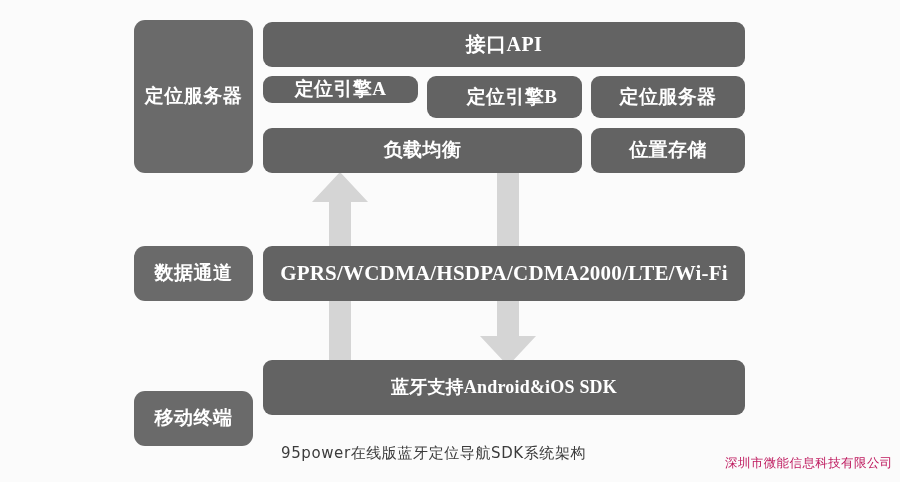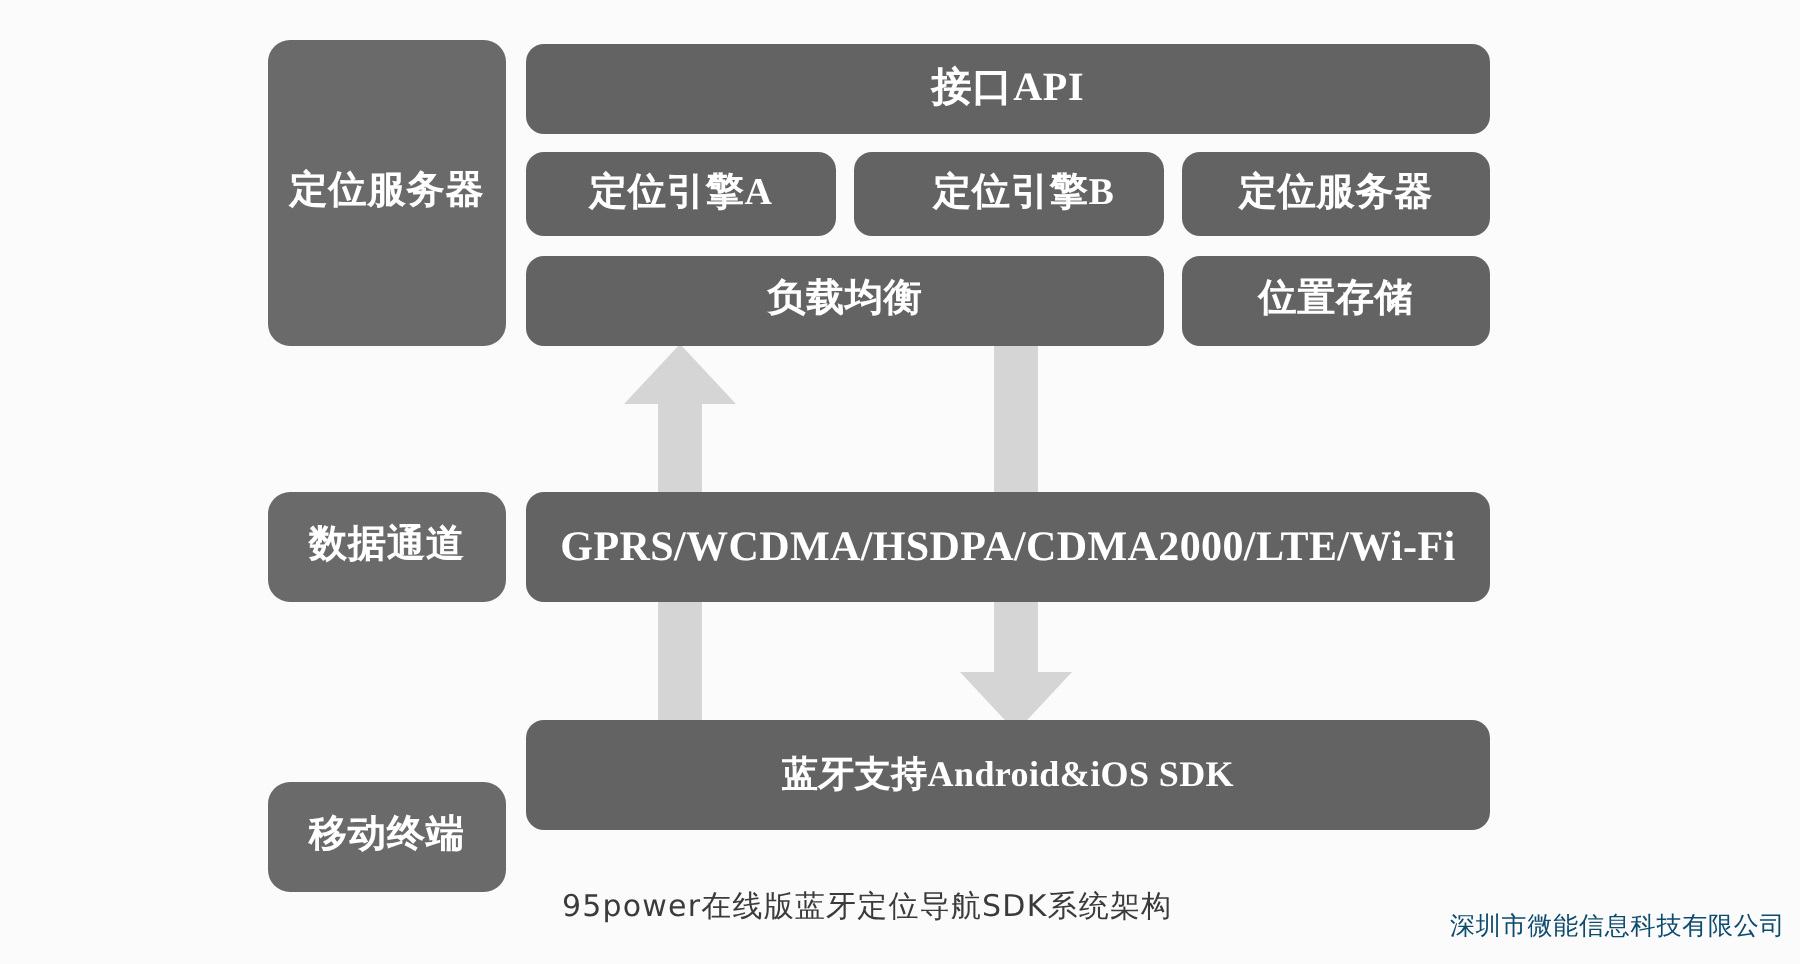--- a/index.html
+++ b/index.html
@@ -71,21 +71,21 @@
     position: absolute;
     color: #3b3b3b;
     font-family: "DejaVu Sans", "Liberation Sans", sans-serif;
     font-size: 15px;
     letter-spacing: 0.6px;
     white-space: nowrap;
     z-index: 4;
   }
   .footer-note {
     position: absolute;
-    color: #0c4a6e;
+    color: #be185d;
     font-family: "DejaVu Sans", "Liberation Sans", sans-serif;
     font-size: 12.5px;
     letter-spacing: 0.4px;
     white-space: nowrap;
     z-index: 4;
   }
 </style>
 </head>
 <body>
 
@@ -100,21 +100,21 @@
   <div class="arrow" style="left:478px; top:172px; width:60px; height:194px;">
     <svg width="60" height="194" viewBox="0 0 60 194">
       <polygon points="19,0 41,0 41,164 58,164 30,194 2,164 19,164" fill="#d5d5d5"></polygon>
     </svg>
   </div>
 
   <div class="box label-box" style="left:134px; top:20px; width:119px; height:153px;">定位服务器</div>
 
   <div class="box cell wide" style="left:263px; top:22px; width:482px; height:45px;">接口API</div>
 
-  <div class="box cell" style="left:263px; top:76px; width:155px; height:42px;">定位引擎A</div>
+  <div class="box cell" style="left:263px; top:76px; width:155px; height:27px;">定位引擎A</div>
 
   <div class="box cell" style="left:427px; top:76px; width:155px; height:42px;padding-left:15px;">定位引擎B</div>
 
   <div class="box cell" style="left:591px; top:76px; width:154px; height:42px;">定位服务器</div>
 
   <div class="box cell" style="left:263px; top:128px; width:319px; height:45px;">负载均衡</div>
 
   <div class="box cell" style="left:591px; top:128px; width:154px; height:45px;text-align:right;">位置存储</div>
 
   <div class="box label-box" style="left:134px; top:246px; width:119px; height:55px;">数据通道</div>

